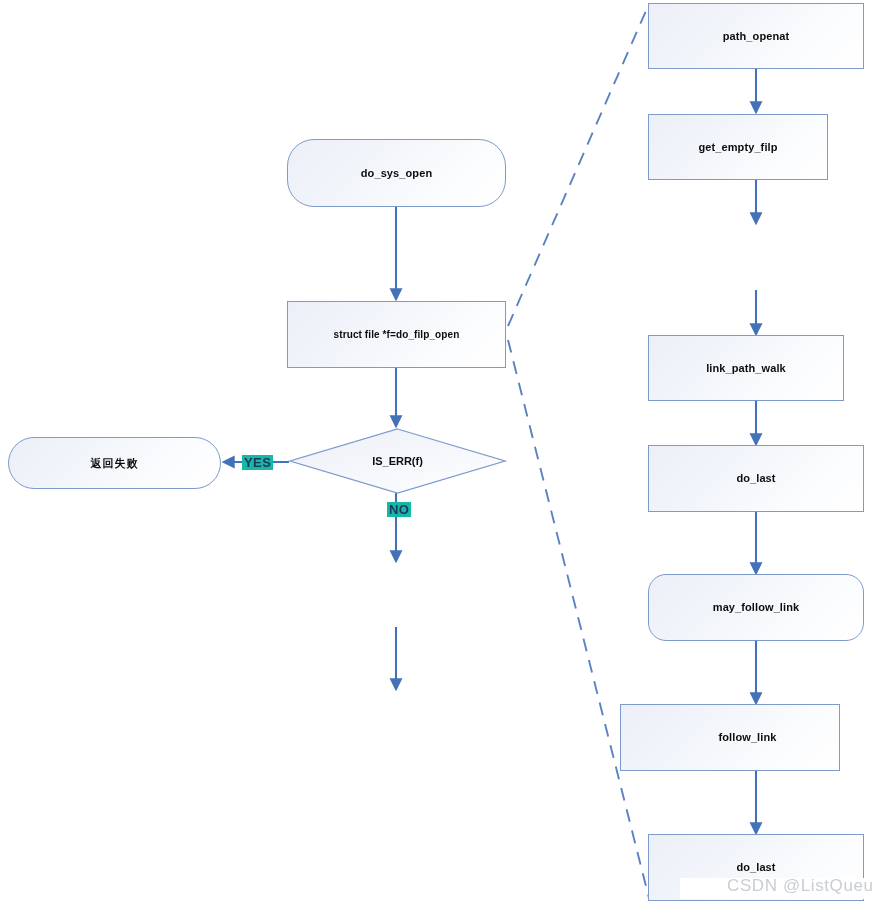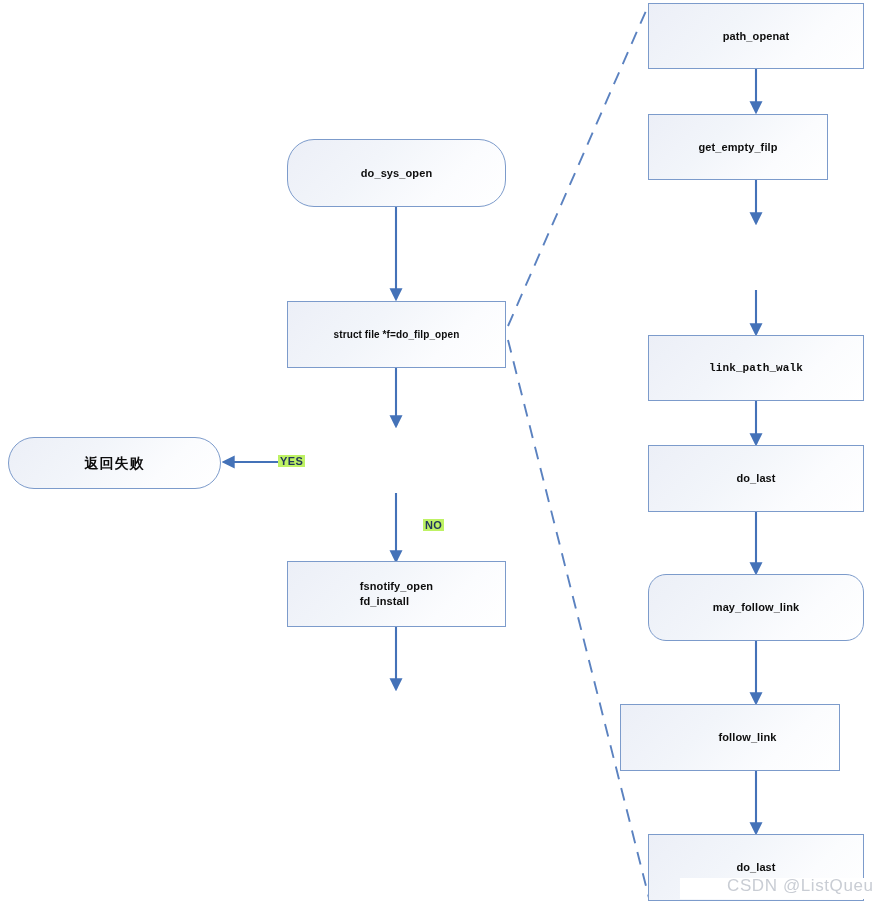--- a/index.html
+++ b/index.html
@@ -28,21 +28,21 @@
     justify-content: center;
     text-align: left;
     color: #0d0d0d;
     font-weight: bold;
     font-size: 11px;
     line-height: 1.35;
     letter-spacing: 0.1px;
   }
   .node.process { border-radius: 0; }
   .node.terminator { border-radius: 999px; }
-  .node.cn { font-size: 14px; letter-spacing: 1px; }
+  .node.cn { font-size: 11px; letter-spacing: 1px; }
   .node.wide-label { font-size: 10px; }
 
   .diamond-wrap {
     position: absolute;
   }
   .diamond-wrap svg { display: block; overflow: visible; }
   .diamond-label {
     position: absolute;
     left: 0; top: 0;
     width: 100%; height: 100%;
@@ -58,27 +58,26 @@
   svg.edges {
     position: absolute;
     left: 0; top: 0;
     width: 872px;
     height: 901px;
     pointer-events: none;
   }
 
   .edge-label {
     position: absolute;
-    font-size: 11px;
+    font-size: 13px;
     font-weight: bold;
     color: #22365c;
     letter-spacing: 0.4px;
-    background: #bef264;
+    background: #14b8a6;
     padding: 0 2px;
-    margin-left: 36px;
   }
 
   .watermark {
     position: absolute;
     color: #c9cdd4;
     font-size: 17px;
     letter-spacing: 0.6px;
     white-space: nowrap;
     font-family: "Liberation Sans", "DejaVu Sans", sans-serif;
   }
@@ -127,44 +126,53 @@
   </svg>
 
   <div class="node process" style="left:287px; top:139px; width:219px; height:68px;border-radius:27px;">
     <span>do_sys_open</span>
   </div>
 
   <div class="node process wide-label" style="left:287px; top:301px; width:219px; height:67px;">
     <span>struct file *f=do_filp_open</span>
   </div>
 
+  <div class="diamond-wrap" style="left:289px; top:428px; width:217px; height:66px;">
+    <svg width="217" height="66" viewBox="0 0 217 66" xmlns="http://www.w3.org/2000/svg">
+      <defs>
+        <linearGradient id="dgrad" x1="0" y1="0" x2="1" y2="1">
+          <stop offset="0%" stop-color="#eceff7"></stop>
+          <stop offset="45%" stop-color="#f4f6fb"></stop>
+          <stop offset="100%" stop-color="#ffffff"></stop>
+        </linearGradient>
+      </defs>
+      <polygon points="108.5,1 216,33 108.5,65 1,33" fill="url(#dgrad)" stroke="#7C9BCB" stroke-width="1.3"></polygon>
+    </svg>
+    <div class="diamond-label">IS_ERR(f)</div>
+  </div>
 
   <div class="node terminator cn" style="left:8px; top:437px; width:213px; height:52px;">
     <span>返回失败</span>
   </div>
 
-  <div class="node process" style="left:287px; top:561px; width:219px; height:66px; white-space:pre-line;">
-    <span>fsnotify_open
-fd_install</span>
-  </div>
 
 
   <div class="edge-label" style="left:242px; top:455px;">YES</div>
-  <div class="edge-label" style="left:387px; top:519px;">NO</div>
+  <div class="edge-label" style="left:387px; top:502px;">NO</div>
 
   <div class="node process" style="left:648px; top:3px; width:216px; height:66px;">
     <span>path_openat</span>
   </div>
 
   <div class="node process" style="left:648px; top:114px; width:180px; height:66px;">
     <span>get_empty_filp</span>
   </div>
 
 
-  <div class="node process" style="left:648px; top:335px; width:216px; height:66px;font-family:Liberation Mono, monospace;">
+  <div class="node process" style="left:648px; top:335px; width:196px; height:66px;">
     <span>link_path_walk</span>
   </div>
 
   <div class="node process" style="left:648px; top:445px; width:216px; height:67px;">
     <span>do_last</span>
   </div>
 
   <div class="node process" style="left:648px; top:574px; width:216px; height:67px;border-radius:18px;">
     <span>may_follow_link</span>
   </div>

